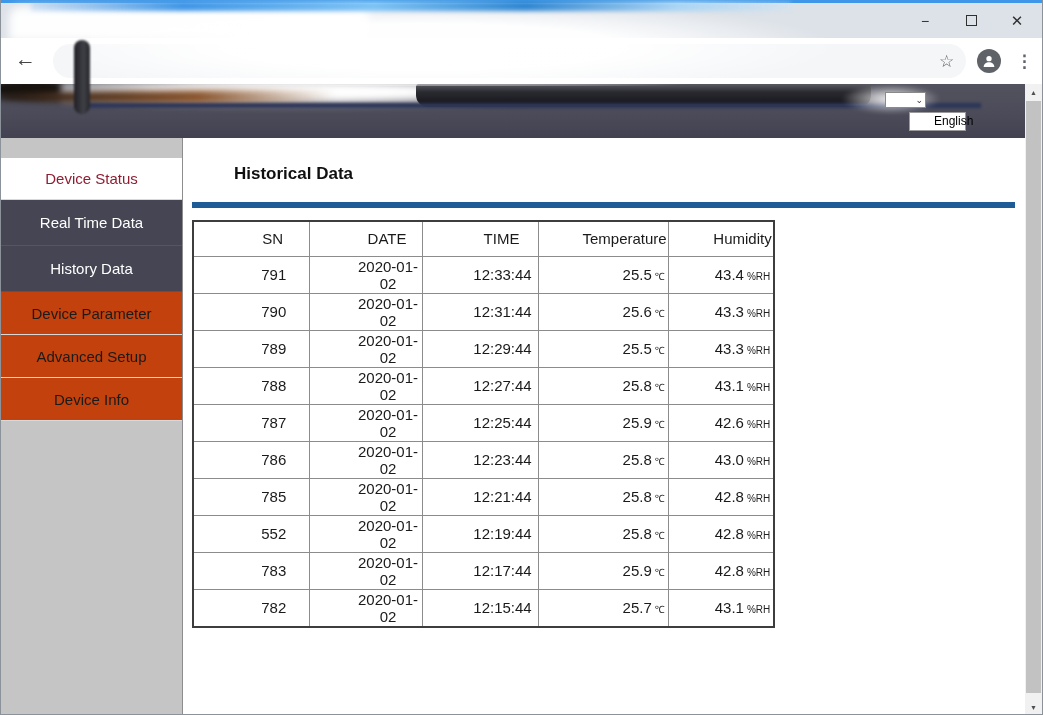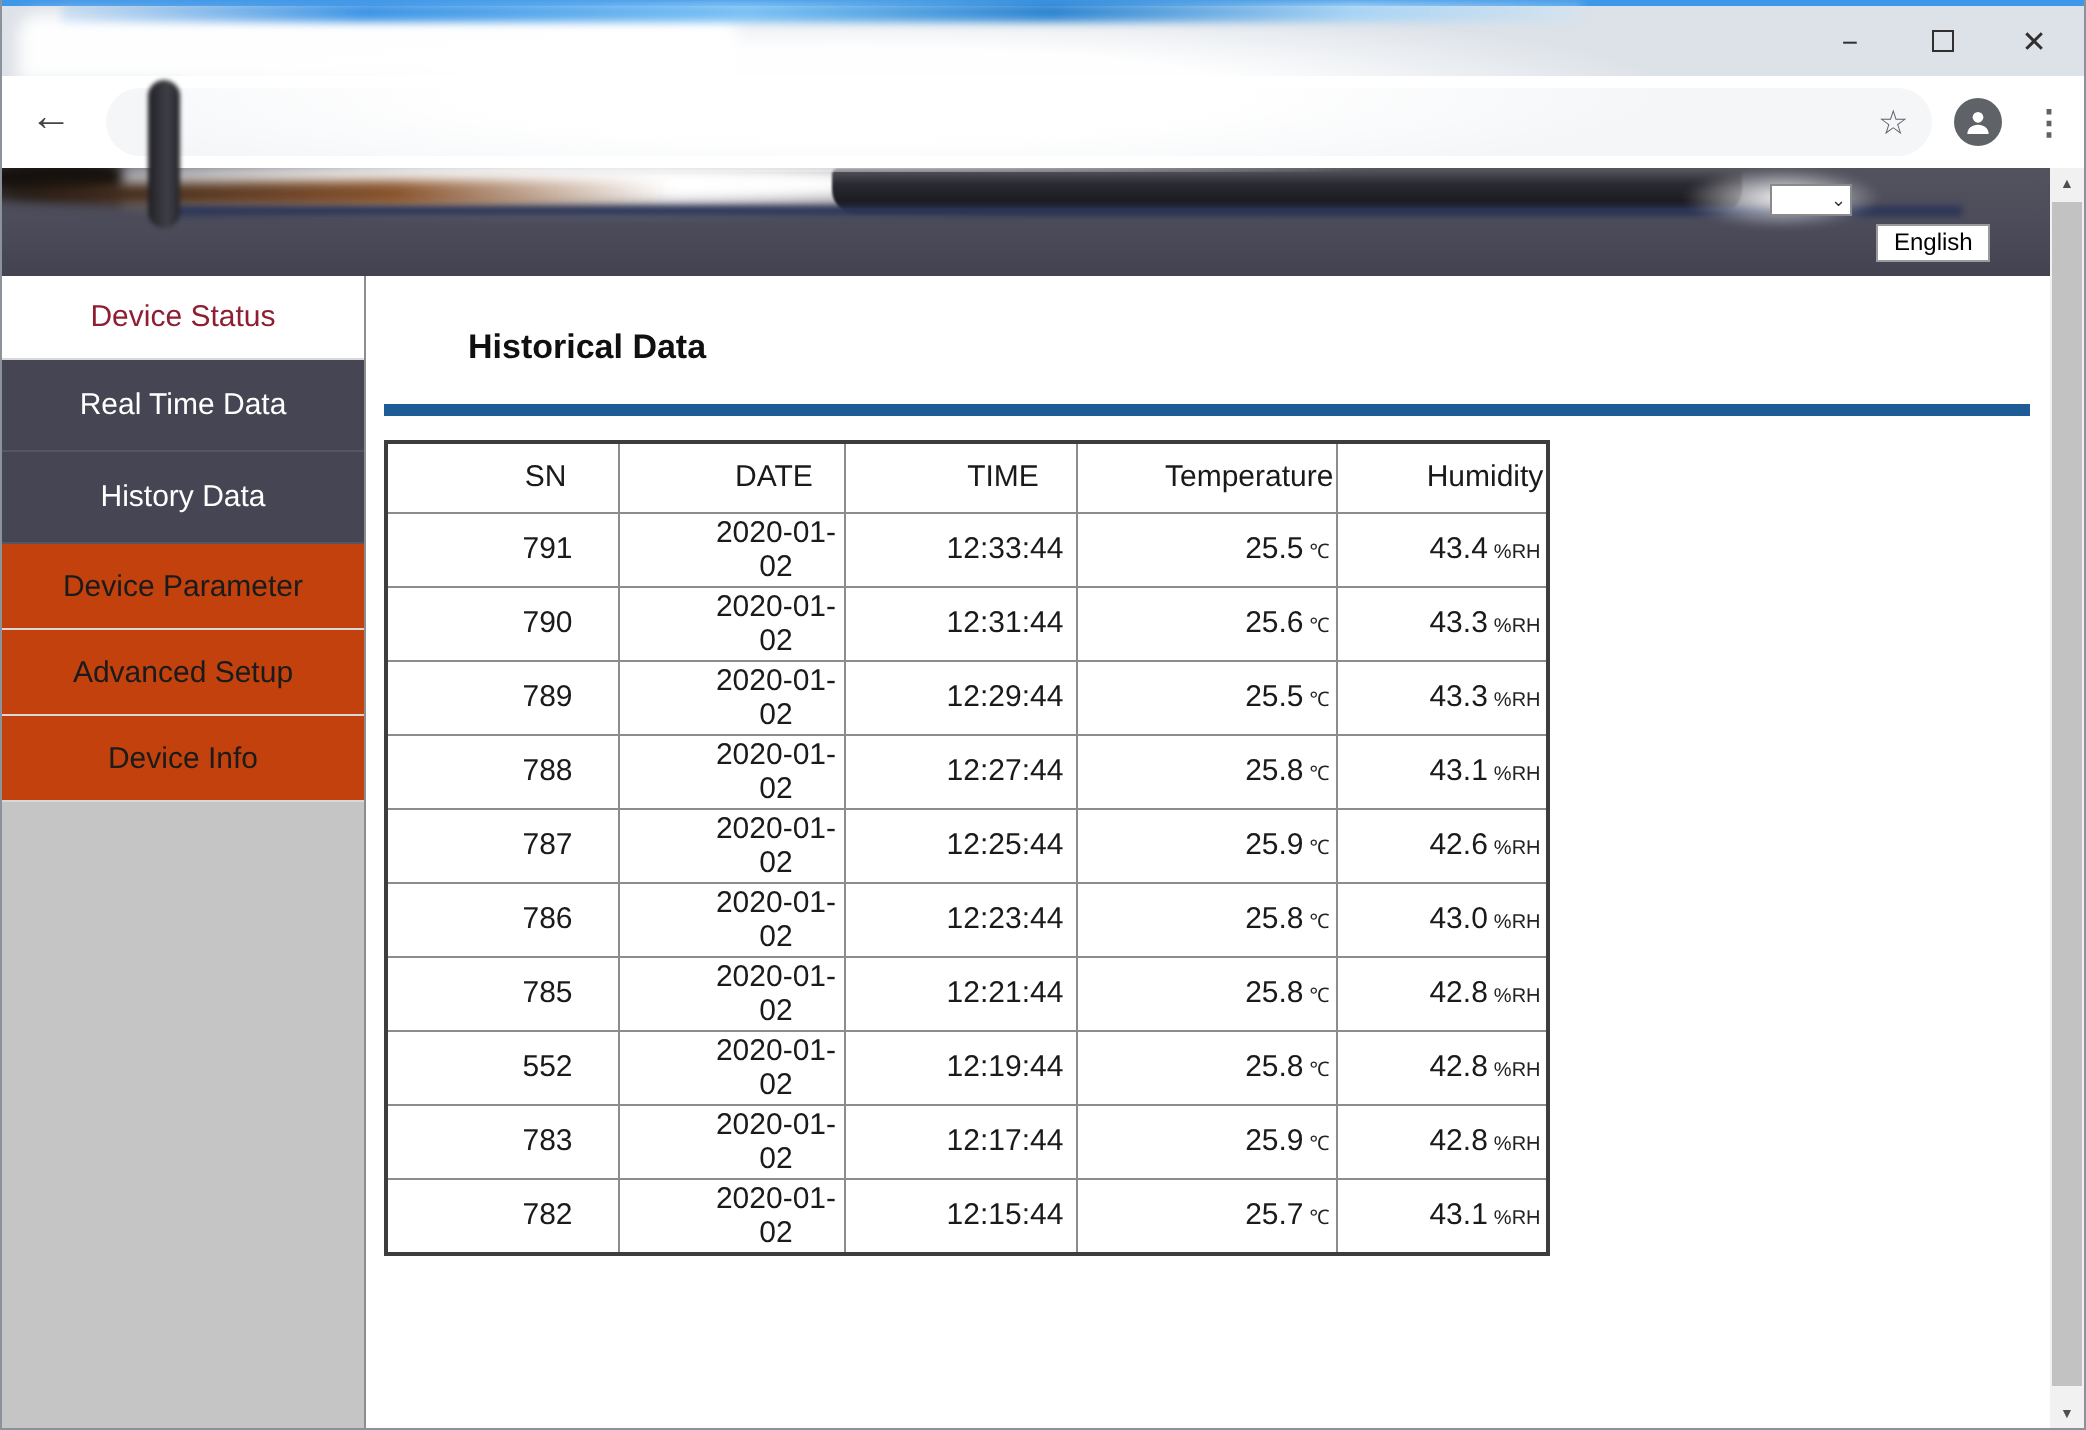--- a/index.html
+++ b/index.html
@@ -51,28 +51,28 @@
     background:linear-gradient(90deg,#1d150f,#5b3a22 25%,#8a552e 45%,rgba(180,140,100,0) 75%);}
   .b-devicebar{left:415px;top:0;width:455px;height:23px;border-radius:3px 3px 12px 12px;filter:blur(.5px);
     background:linear-gradient(180deg,#5a5a62,#2a2a31 35%,#17171c 85%,#3c3c46);}
   .b-navy{left:80px;top:19px;width:900px;height:5px;background:#2c3658;filter:blur(1.5px);}
   .b-rightglare{left:840px;top:0;width:100px;height:30px;filter:blur(2px);
     background:radial-gradient(ellipse,rgba(255,255,255,.95),transparent 70%);}
   .lang-select{position:absolute;left:884px;top:8px;width:41px;height:16px;background:#fff;
     border:1px solid #8a8a8a;z-index:7;cursor:pointer;display:flex;align-items:center;
     justify-content:flex-end;padding-right:2px;}
   .lang-caret{font-size:9px;color:#333;line-height:8px;}
-  .lang-option{position:absolute;left:937px;top:28px;width:57px;height:19px;background:#fff;
+  .lang-option{position:absolute;left:908px;top:28px;width:57px;height:19px;background:#fff;
     border:1px solid #9a9a9a;z-index:7;cursor:pointer;font-size:12px;line-height:17px;
-    padding-left:8px;color:#000;}
+    padding-left:24px;color:#000;}
   
   .main{display:flex;height:577px;}
   .sidebar{width:182px;background:#c5c5c5;border-right:1px solid #8d8d8d;}
   .side-item{display:flex;align-items:center;justify-content:center;font-size:15px;cursor:pointer;}
-  .v-red{height:42px;background:#fff;color:#8e1e32;border-bottom:1px solid #d8d8d8;}
+  .v-red{height:42px;background:#fff;color:#8e1e32;border-bottom:1px solid #d8d8d8;margin-top:20px;}
   .v-dark{height:46px;background:#454553;color:#ffffff;border-bottom:1px solid #555563;text-align:center;}
   .v-light{height:43px;background:#c2410c;color:#1b1b1b;border-bottom:1px solid #d8d8d8;}
   .content{flex:1;background:#fff;}
   .content h1{margin:26px 16px 0 51px;font-size:17px;color:#101010;font-weight:bold;}
   .rule{height:6px;background:#1e5c97;margin:18px 10px 0 9px;}
   
   table.hist{border-collapse:collapse;margin:12px 0 0 9px;border:2px solid #3d3d3d;}
   table.hist th{border:1px solid #8c8c8c;height:35px;font-weight:normal;font-size:15px;color:#1a1a1a;padding-left:44px;}
   table.hist td{border:1px solid #8c8c8c;height:31px;font-size:15px;color:#1a1a1a;text-align:center;padding-left:46px;}
   table.hist td.num{text-align:right;padding-right:3px;}

